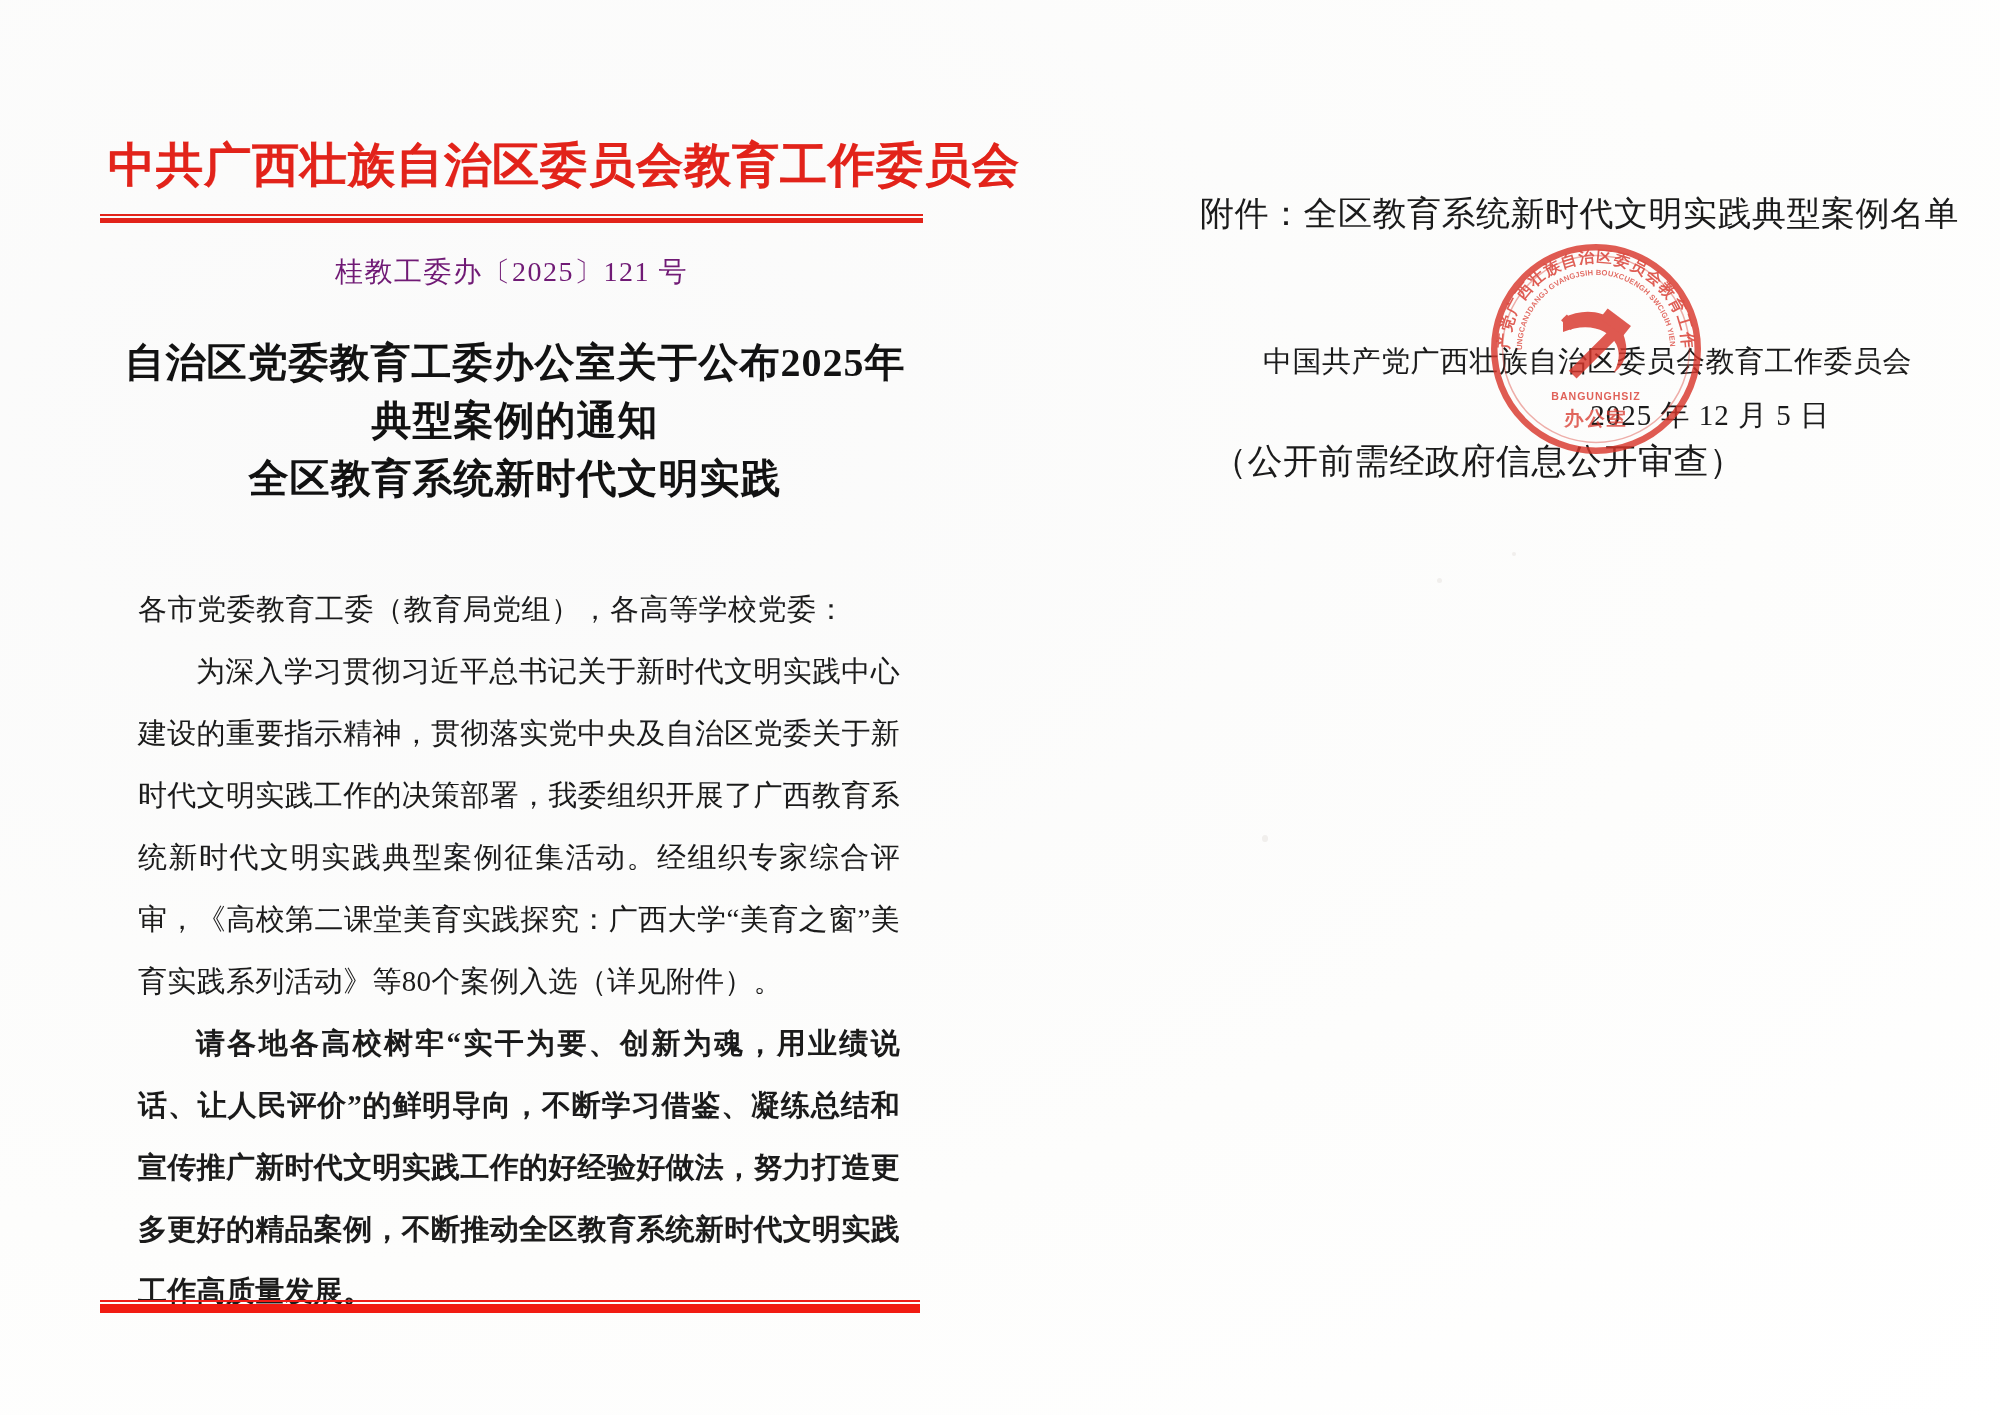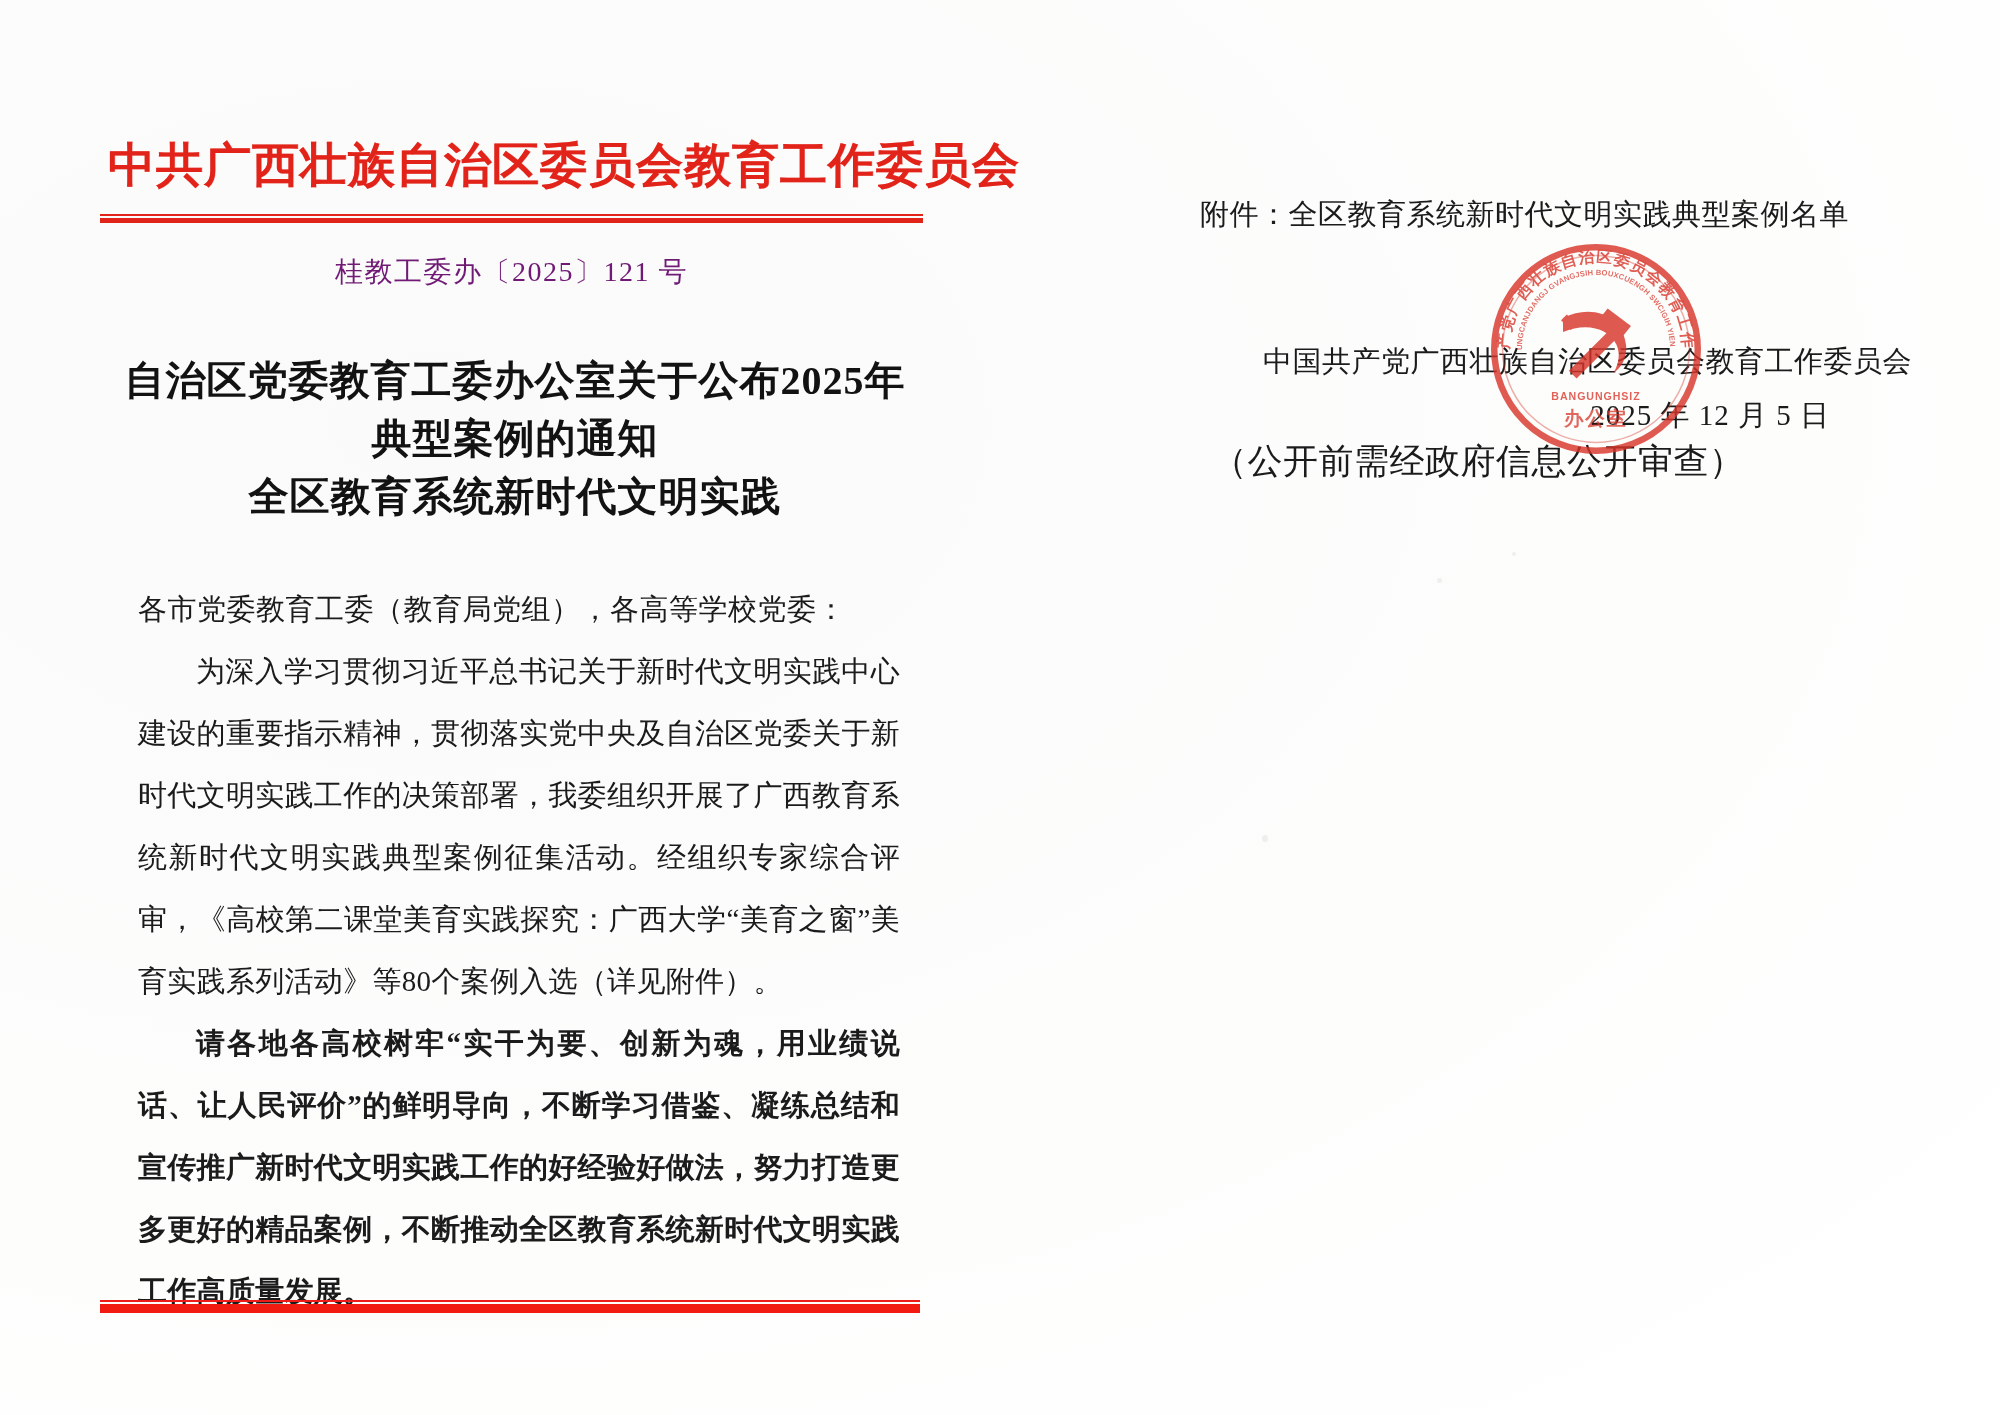--- a/index.html
+++ b/index.html
@@ -95,21 +95,21 @@
     font-family: "Liberation Serif", "DejaVu Serif", serif;
     font-size: 28px;
     color: #701a75;
     letter-spacing: 1.5px;
   }
 
   
   .doc-title {
     position: absolute;
     left: 120px;
-    top: 352px;
+    top: 334px;
     width: 790px;
     text-align: center;
   }
   .doc-title .tline {
     font-family: "Liberation Serif", "DejaVu Serif", serif;
     font-weight: bold;
     font-size: 40px;
     line-height: 58px;
     color: #121212;
     letter-spacing: 1px;
@@ -142,21 +142,21 @@
     margin: 0;
   }
   .para.p1 { margin-top: 0px; }
   .para.p2 { margin-top: 0px; font-weight: bold; }
 
   
   .attachment-line {
     position: absolute;
     left: 200px;
     top: 190px;
-    font-size: 29px;
+    font-size: 34px;
     line-height: 48px;
     color: #1b1b1b;
     letter-spacing: 0.5px;
     white-space: nowrap;
     font-family: "Liberation Serif", "DejaVu Serif", serif;
   }
 
   .signature-block {
     position: absolute;
     left: 140px;

